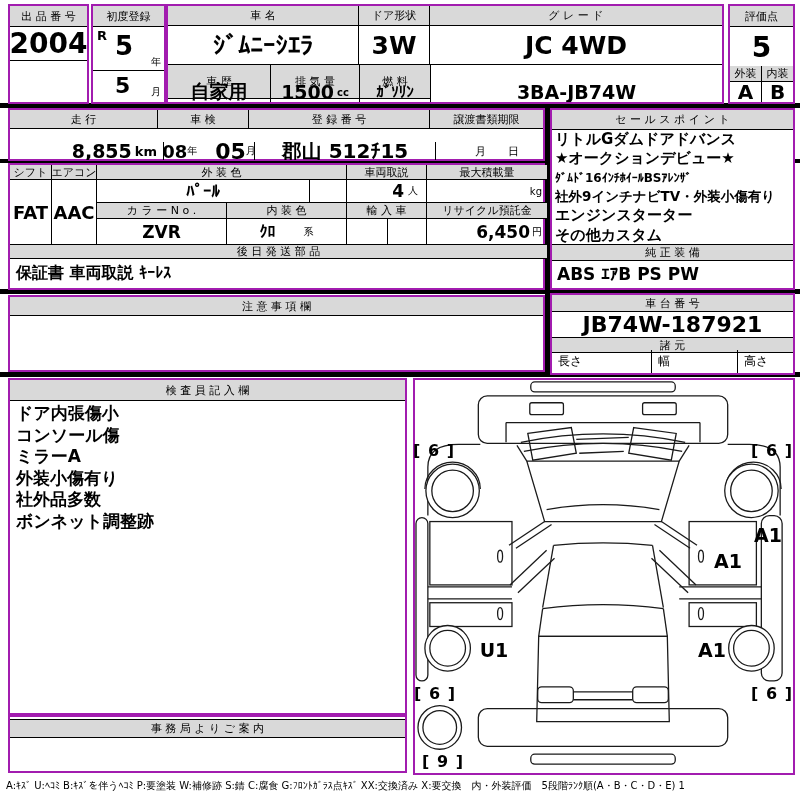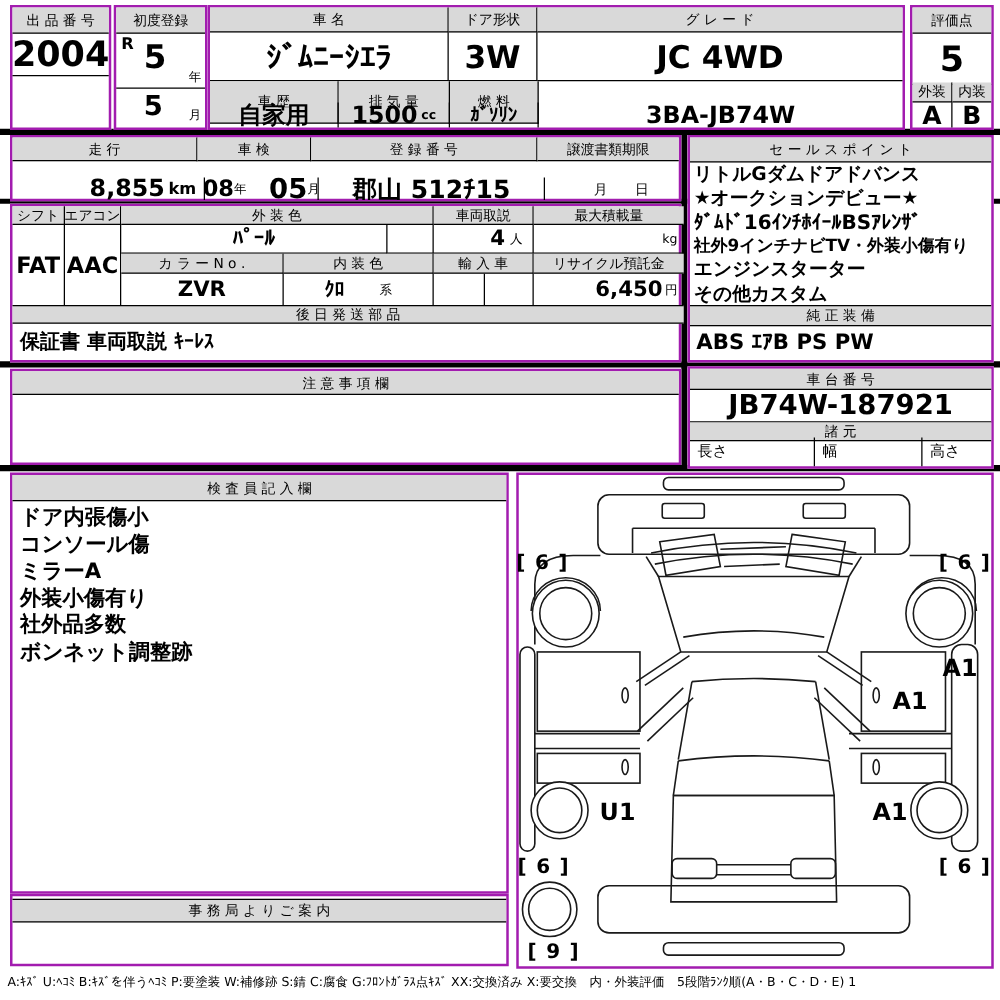--- a/index.html
+++ b/index.html
@@ -11,21 +11,21 @@
   .c{display:flex;align-items:center;justify-content:center;white-space:nowrap;overflow:hidden;}
   .row{position:absolute;left:0;display:flex;width:100%;box-sizing:border-box;}
   .bb{border-bottom:1.5px solid #000;}
   .bt{border-top:1.5px solid #000;}
   .br{border-right:1.5px solid #000;}
   .bold{font-weight:bold;}
   .band{position:absolute;background:#000;}
   .unit{font-size:10px;font-weight:bold;margin-left:3px;}
   .small-unit{font-size:10px;font-weight:normal;}
   .sales-lines div{height:19.1px;display:flex;align-items:center;padding-left:3px;font-size:15px;font-weight:bold;}
-  .sales-lines div:nth-child(3){font-size:16px;text-align:right;}
+  .sales-lines div:nth-child(3){font-size:12px;text-align:right;}
   .sales-lines div:nth-child(4){font-size:13.5px;}
   .insp-lines div{height:21.5px;display:flex;align-items:center;font-size:17px;font-weight:bold;}
   .marker{position:absolute;transform:translate(-50%,-50%);font-weight:bold;white-space:nowrap;}
   .m16{font-size:16px;letter-spacing:1px;}
   .m19{font-size:19px;}
   svg{display:block;}
 </style>
 </head>
 <body>
 

